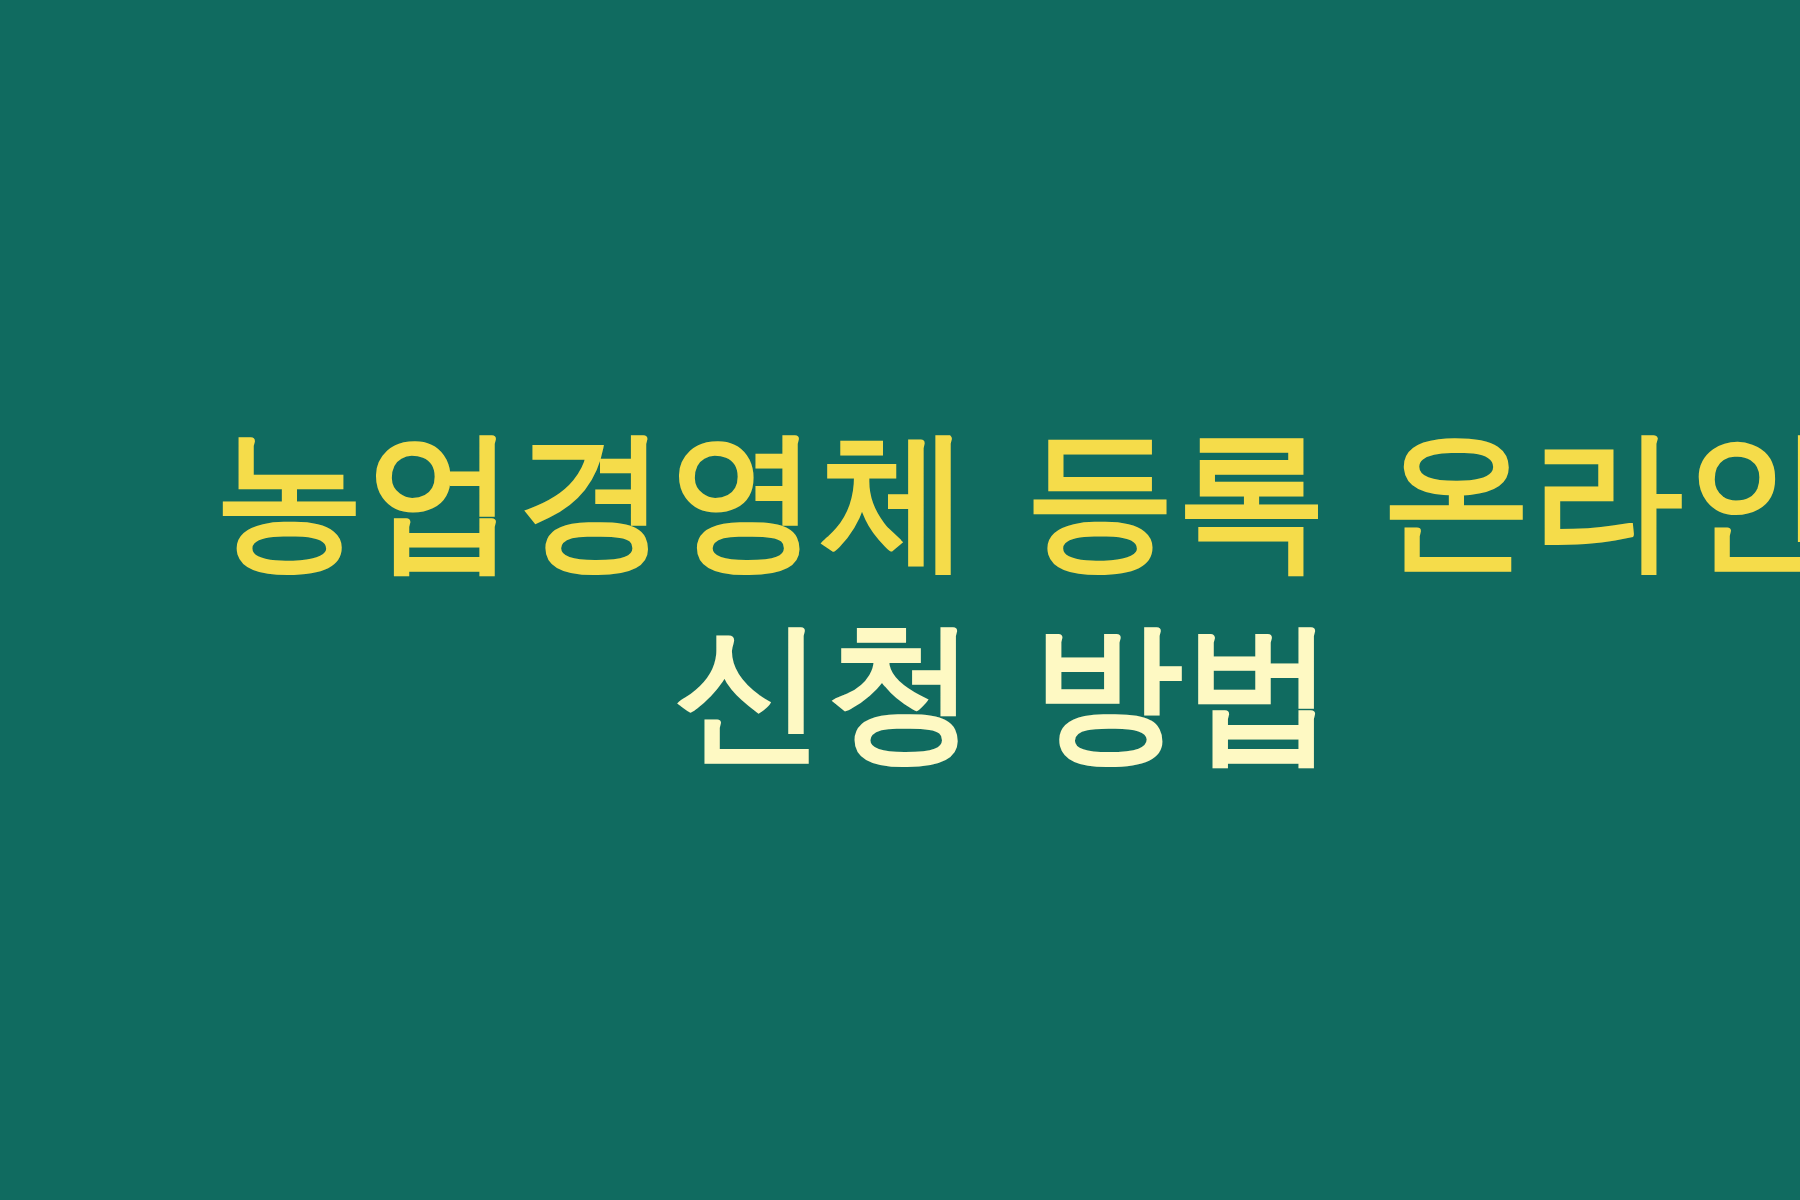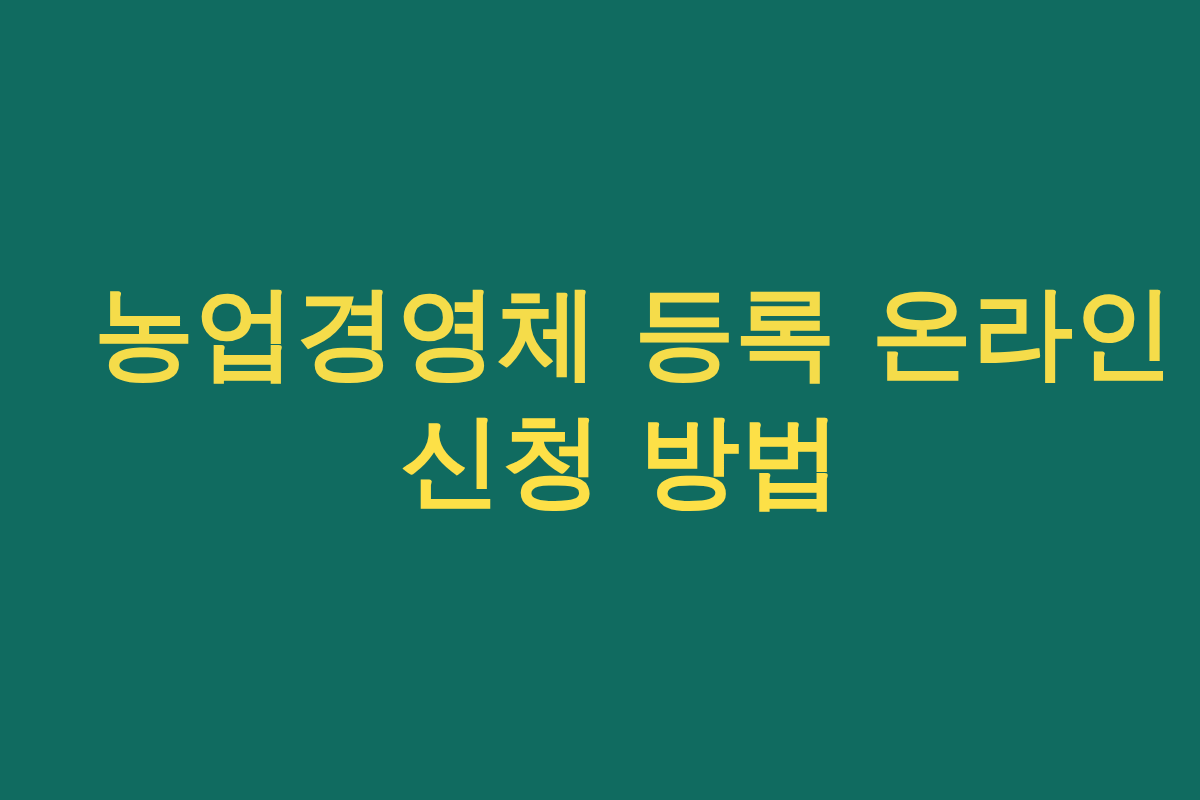--- a/index.html
+++ b/index.html
@@ -13,21 +13,21 @@
     overflow: hidden;
     font-family: "Liberation Sans", sans-serif;
   }
   #banner {
     position: relative;
     width: 1200px;
     height: 800px;
     background: #106b60;
     display: flex;
     align-items: center;
-    justify-content: center;
+    justify-content: flex-end;
     box-sizing: border-box;
     padding-left: 42px;
   }
   #title-block {
     width: 1060px;
     text-align: center;
     line-height: 1.0;
     margin-top: -8px;
   }
   .title-line {
@@ -51,16 +51,16 @@
 </style>
 </head>
 <body>
 
 <div id="banner" style="background: rgb(16, 107, 96);">
 
   <div id="title-block">
 
     <span class="title-line" id="title-line-1" style="color: rgb(245, 220, 74);">농업경영체 등록 온라인</span>
 
-    <span class="title-line" id="title-line-2" style="color: #fde047;">신청 방법</span>
+    <span class="title-line" id="title-line-2" style="color: #fef9c3;">신청 방법</span>
 
   </div>
 </div>
 
 </body></html>

